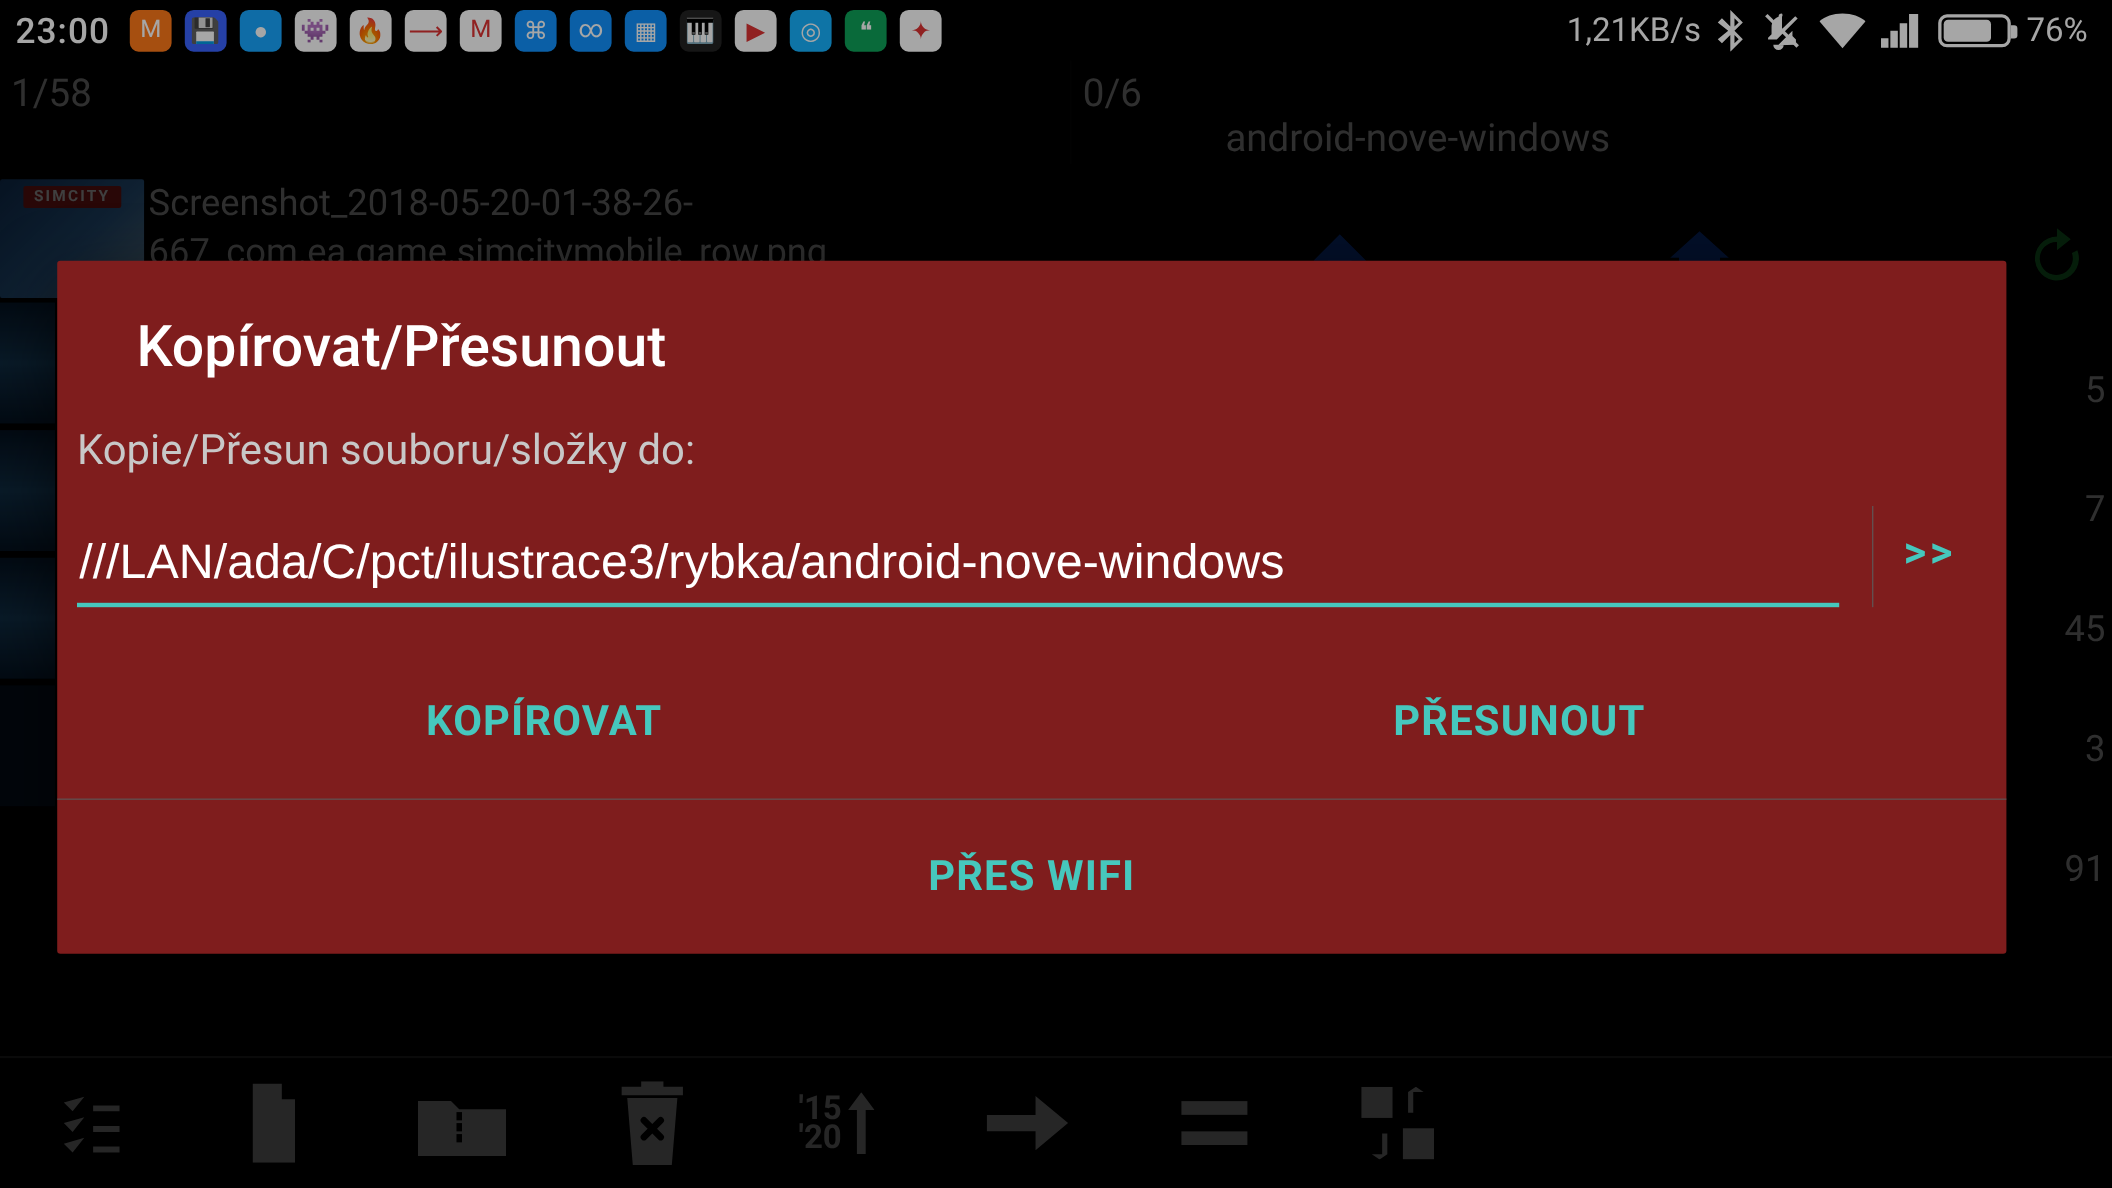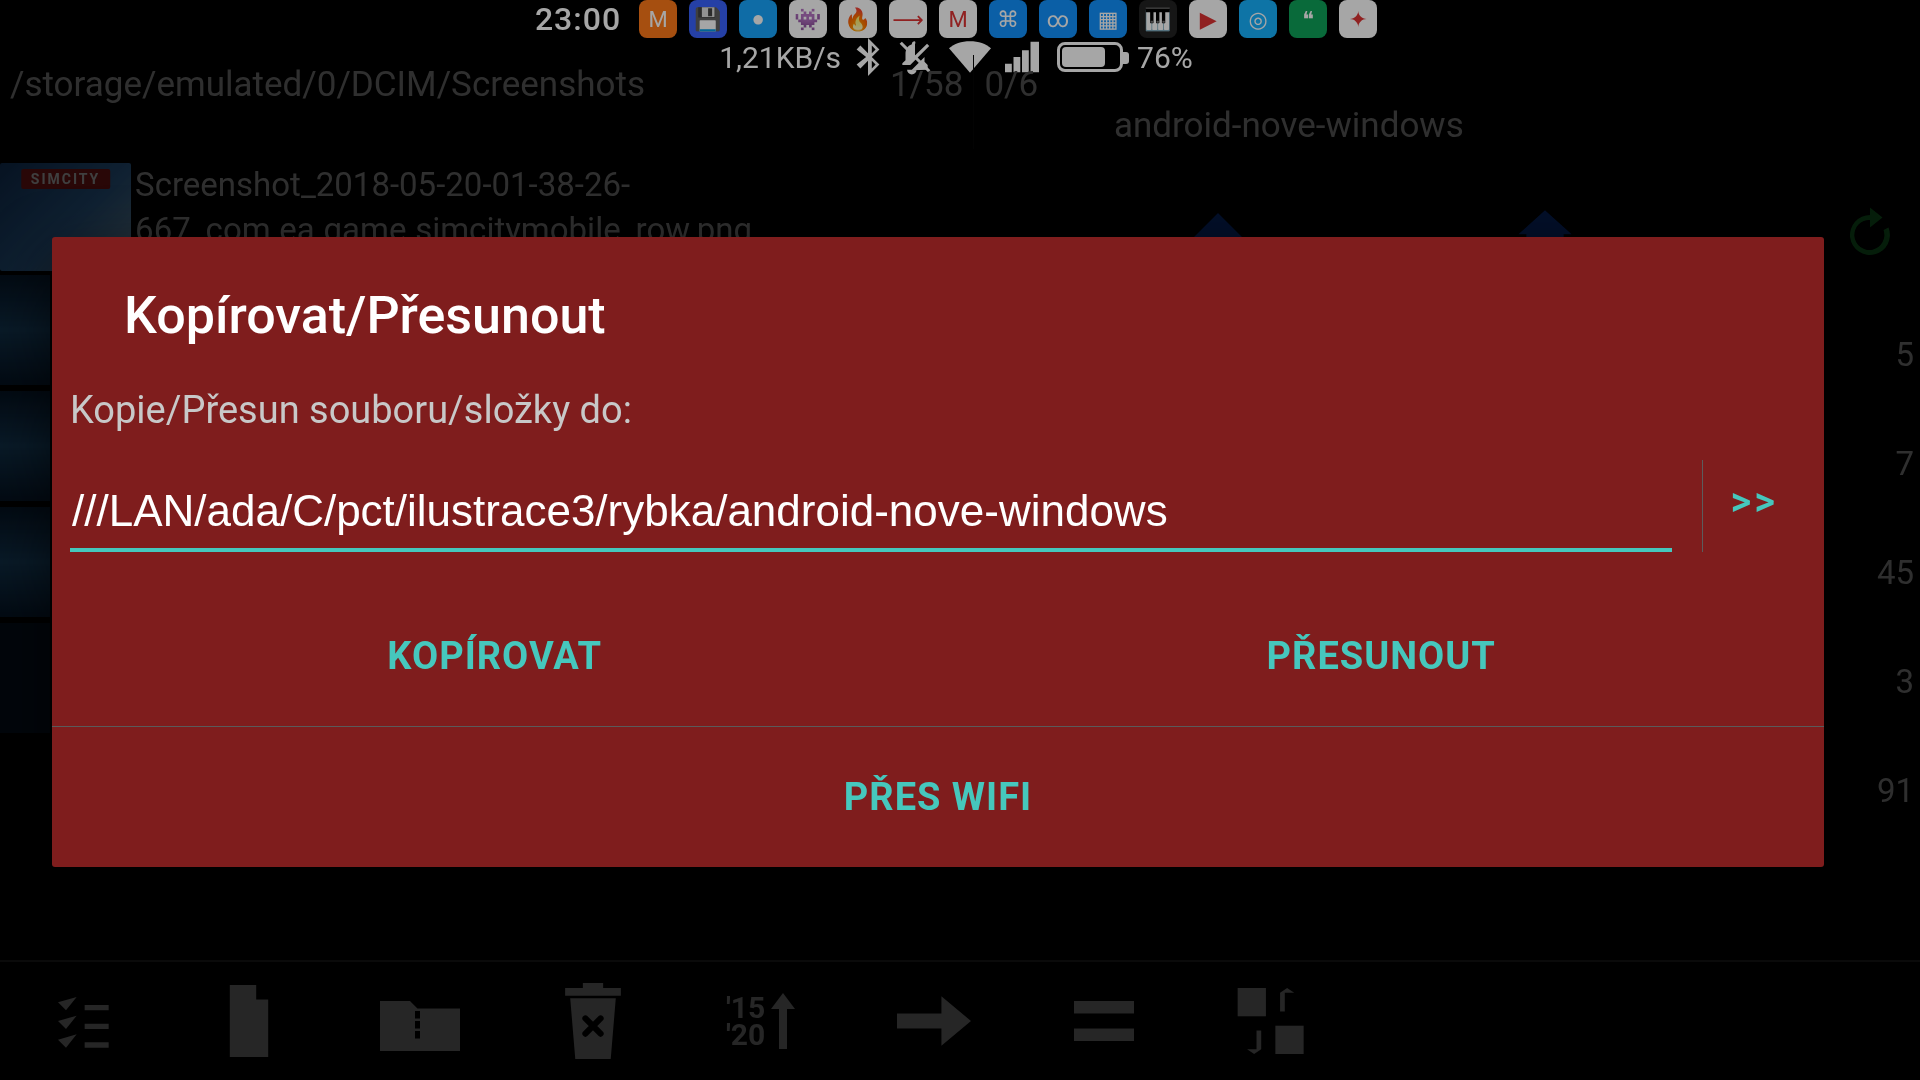--- a/index.html
+++ b/index.html
@@ -13,21 +13,20 @@
 
   
   .status-bar {
     height: 55px;
     display: flex;
     align-items: center;
     justify-content: space-between;
     padding: 0 22px 0 14px;
     font-size: 32px;
     color: #fff;
-    flex-direction: column;
   }
   .status-left { display: flex; align-items: center; gap: 12px; }
   .status-left .clock { font-weight: 500; margin-right: 6px; letter-spacing: 1px; }
   .tray-icon {
     width: 38px; height: 38px; border-radius: 8px;
     display: flex; align-items: center; justify-content: center;
     font-size: 22px; color: #fff;
   }
   .status-right { display: flex; align-items: center; gap: 14px; font-size: 30px; font-weight: 400; }
   .status-right svg { display:block; }
@@ -191,21 +190,20 @@
     <div class="battery">
         <div class="fill"></div>
       </div>
     <span>76%</span>
   </div>
 </div>
 
 <div class="app-bg">
   <div class="panes">
     <div class="pane-header left">
-      <span class="path">/storage/emulated/0/DCIM/Screenshots</span>
       <span class="count">1/58</span>
     </div>
     <div class="pane-header">
       <span class="count">0/6</span>
     </div>
   </div>
   <div class="right-second-line">android-nove-windows</div>
 
   <div class="file-row">
     <div class="thumb"></div>

